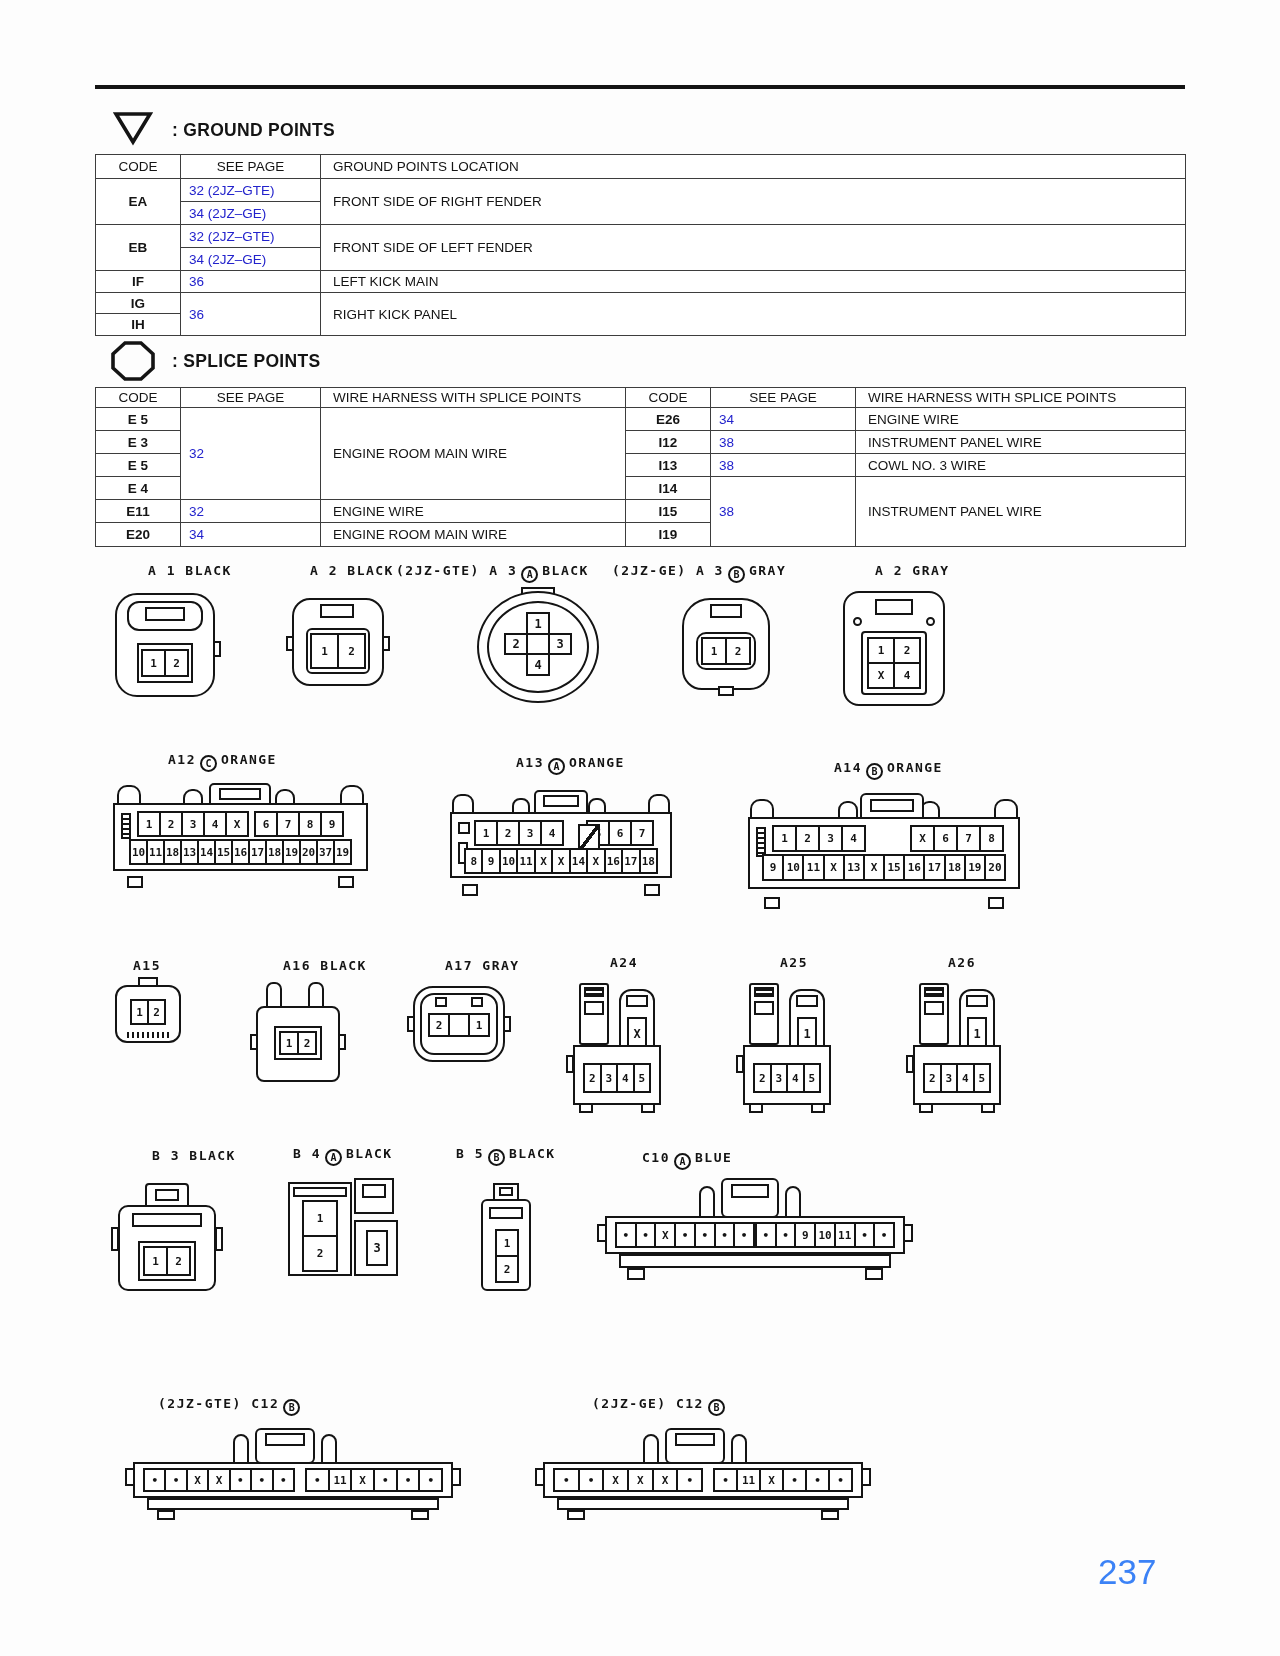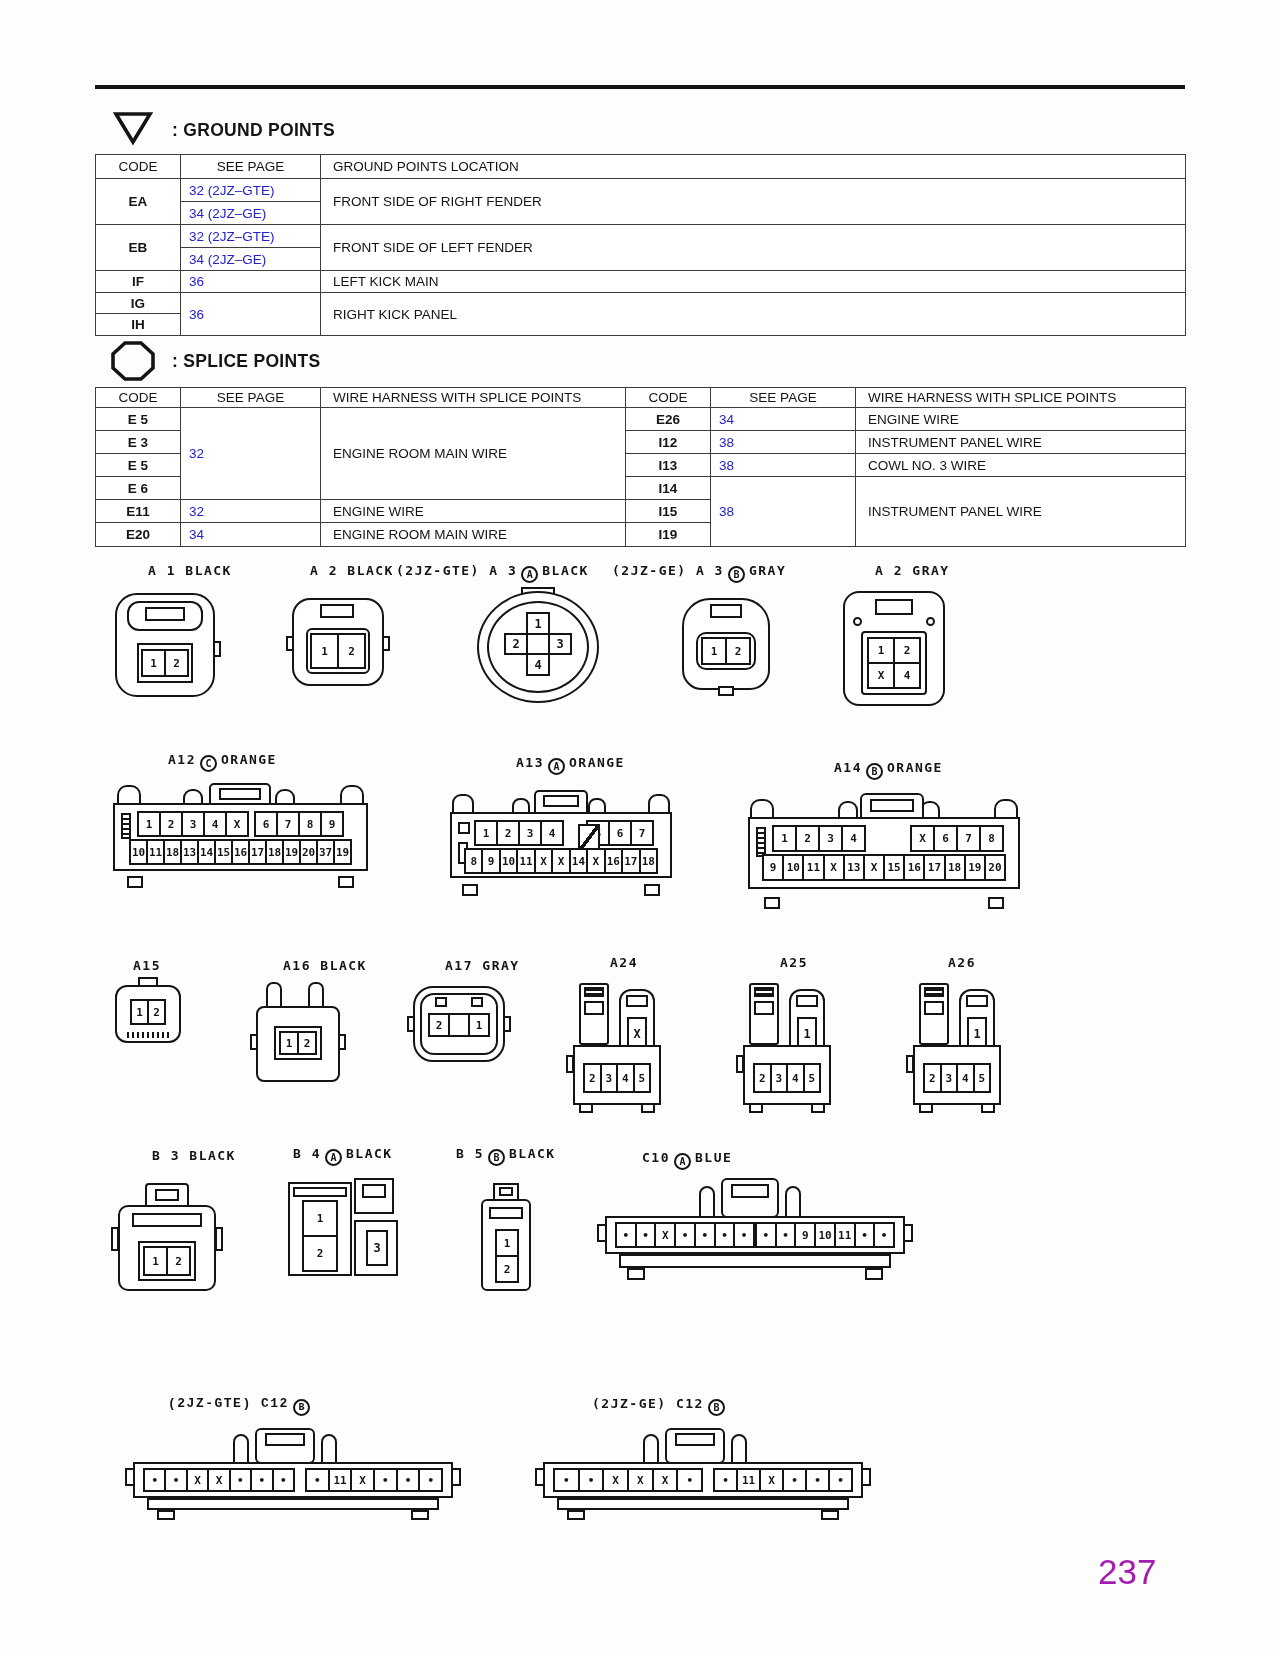--- a/index.html
+++ b/index.html
@@ -30,21 +30,21 @@
       font:bold 11px "DejaVu Sans Mono",monospace;letter-spacing:0;overflow:hidden;}
   .pc:first-child{margin-left:0;}
   .pinrow-v .pc{margin-left:0;margin-top:-2px;width:100%;flex:1 1 0;}
   .pinrow-v .pc:first-child{margin-top:0;}
   .pw{flex:0 0 24px;}
   .pw25{flex:0 0 25px;}
   .pcell{position:absolute;border:2px solid #141414;background:#fff;display:flex;align-items:center;
          justify-content:center;font:bold 12px "DejaVu Sans Mono",monospace;}
   .hatch-v{background:repeating-linear-gradient(to bottom,#fff 0 3px,#141414 3px 5px);}
   .keyhole{background:linear-gradient(to bottom right,#fff 44%,#141414 44%,#141414 56%,#fff 56%);}
-  .pagenum{position:absolute;font-size:35px;color:#a21caf;}
+  .pagenum{position:absolute;font-size:35px;color:#3b82f6;}
 </style>
 </head>
 <body>
 
 <div id="canvas">
 
   <div class="abs rule" style="left:95px;top:85px;width:1090px;height:4px;"></div>
 
   <svg class="abs" style="left:112px;top:110px;" width="42" height="36">
     <polygon points="4,4 38,4 21,32" fill="none" stroke="#141414" stroke-width="3.6"></polygon>
@@ -135,21 +135,21 @@
         <td class="page-cell">38</td>
         <td class="loc-cell">INSTRUMENT PANEL WIRE</td>
       </tr>
       <tr style="height:23px">
         <td class="code-cell">E 5</td>
         <td class="code-cell">I13</td>
         <td class="page-cell">38</td>
         <td class="loc-cell">COWL NO. 3 WIRE</td>
       </tr>
       <tr style="height:23px">
-        <td class="code-cell">E 6</td>
+        <td class="code-cell">E 4</td>
         <td class="code-cell">I14</td>
         <td rowspan="3" class="page-cell">38</td>
         <td rowspan="3" class="loc-cell">INSTRUMENT PANEL WIRE</td>
       </tr>
       <tr style="height:23px">
         <td class="code-cell">E11</td>
         <td class="page-cell">32</td>
         <td class="loc-cell">ENGINE WIRE</td>
         <td class="code-cell">I15</td>
       </tr>
@@ -538,21 +538,21 @@
         <span class="pc">10</span>
         <span class="pc">11</span>
         <span class="pc">•</span>
         <span class="pc">•</span>
       </div>
     <div class="abs b3" style="left:14px;top:76px;width:272px;height:14px;"></div>
     <div class="abs b3" style="left:22px;top:90px;width:18px;height:12px;"></div>
     <div class="abs b3" style="right:22px;top:90px;width:18px;height:12px;"></div>
   </div>
 
-  <div class="conn-label" style="left:168px;top:1396px;font-family:Liberation Mono, monospace;">
+  <div class="conn-label" style="left:158px;top:1396px;">
     <span>(2JZ-GTE) C12</span><span class="circ">B</span><span></span>
   </div>
   <div class="conn-label" style="left:592px;top:1396px;">
     <span>(2JZ-GE) C12</span><span class="circ">B</span><span></span>
   </div>
 
   <div class="abs" style="left:133px;top:1428px;width:320px;height:92px;">
     <div class="abs b3" style="left:100px;top:6px;width:16px;height:30px;border-radius:8px 8px 0 0;"></div>
     <div class="abs b3" style="left:188px;top:6px;width:16px;height:30px;border-radius:8px 8px 0 0;"></div>
     <div class="abs b3" style="left:122px;top:0;width:60px;height:36px;border-radius:6px;"></div>

